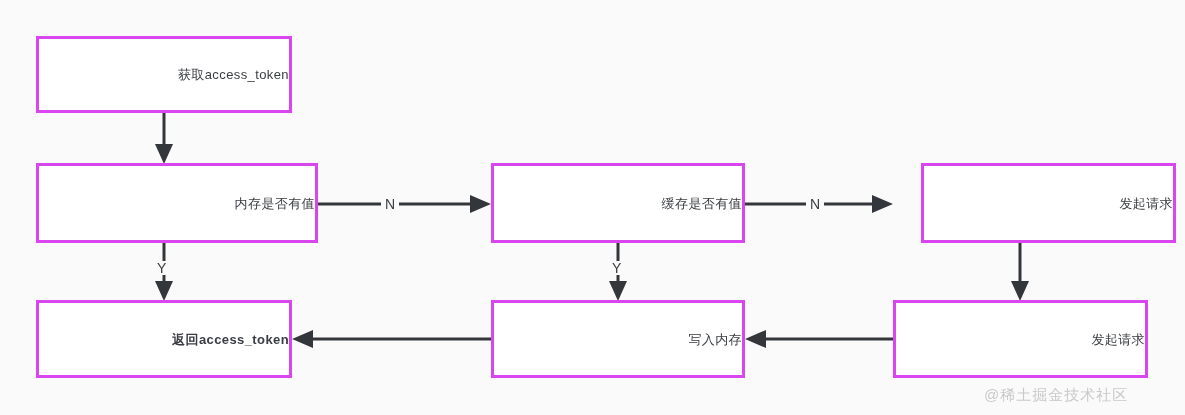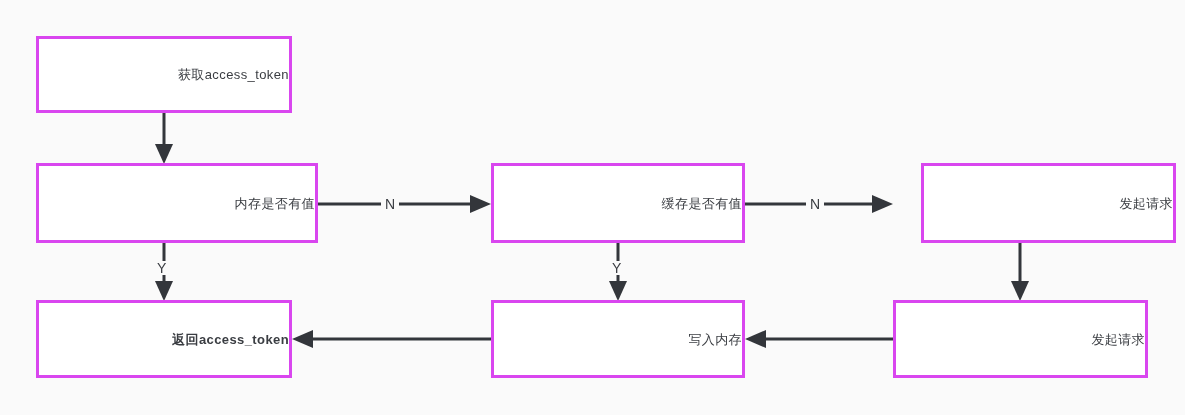--- a/index.html
+++ b/index.html
@@ -139,14 +139,15 @@
 
   <div class="node" style="left:893px; top:300px; width:255px; height:78px;">
     <span class="node-label">发起请求</span>
   </div>
 
   <div class="edge-label" style="left:381px; top:197px;">N</div>
   <div class="edge-label" style="left:806px; top:197px;">N</div>
   <div class="edge-label" style="left:153px; top:261px;">Y</div>
   <div class="edge-label" style="left:608px; top:261px;">Y</div>
 
+  <div class="watermark" style="left:984px; top:386px;">@稀土掘金技术社区</div>
 
 </div>
 
 </body></html>

